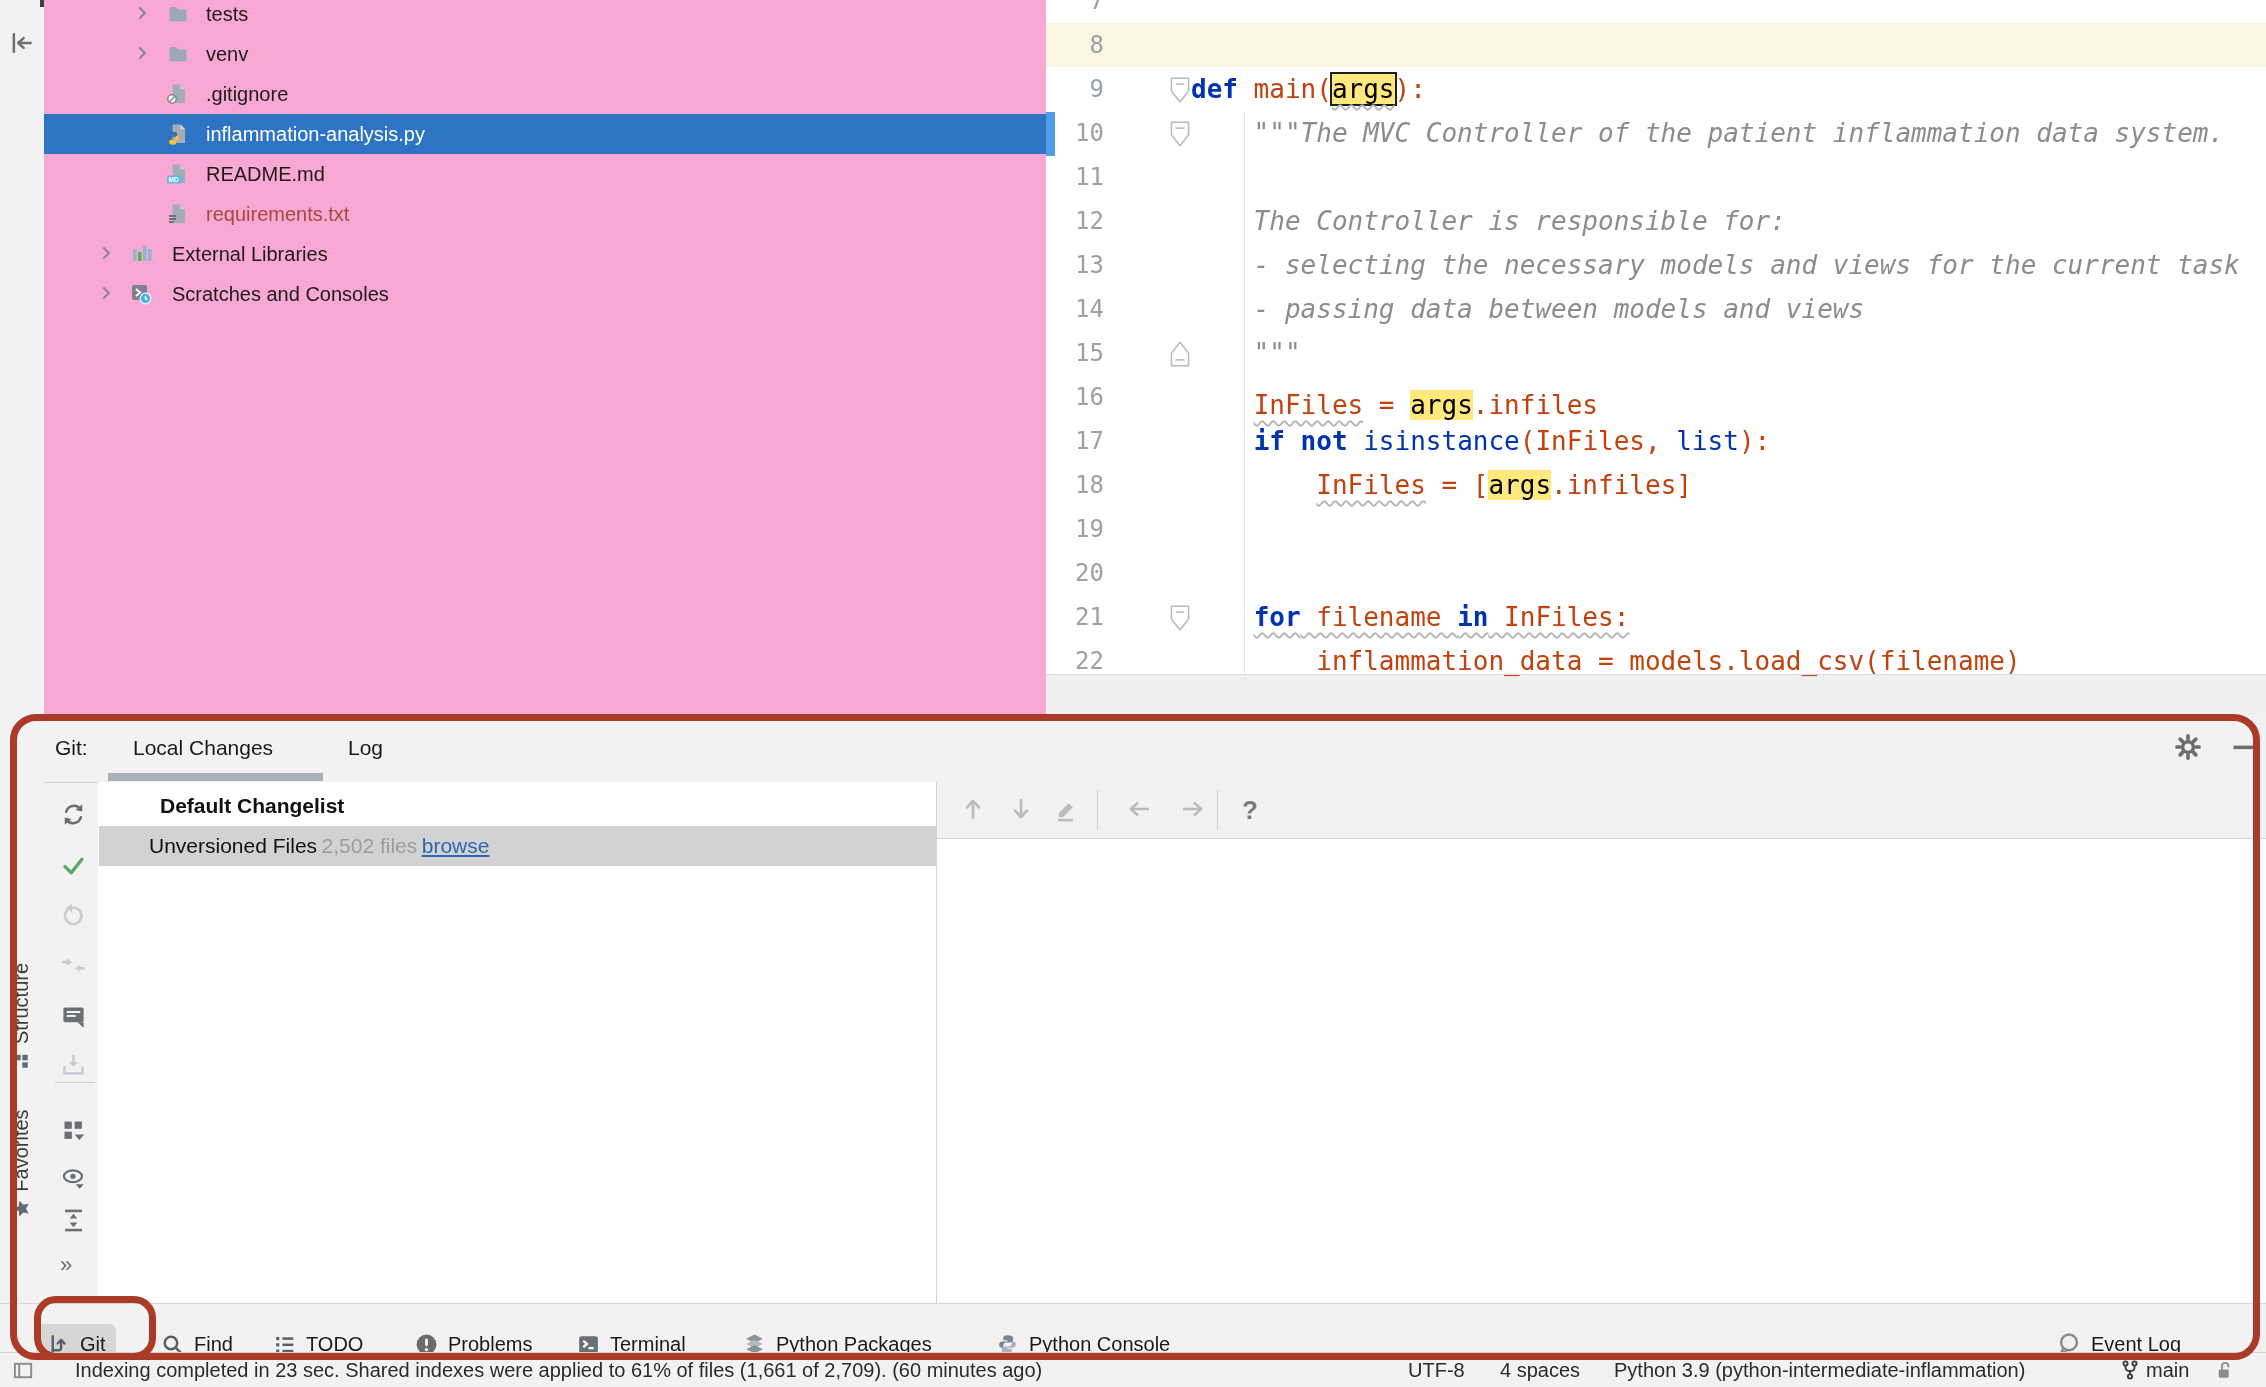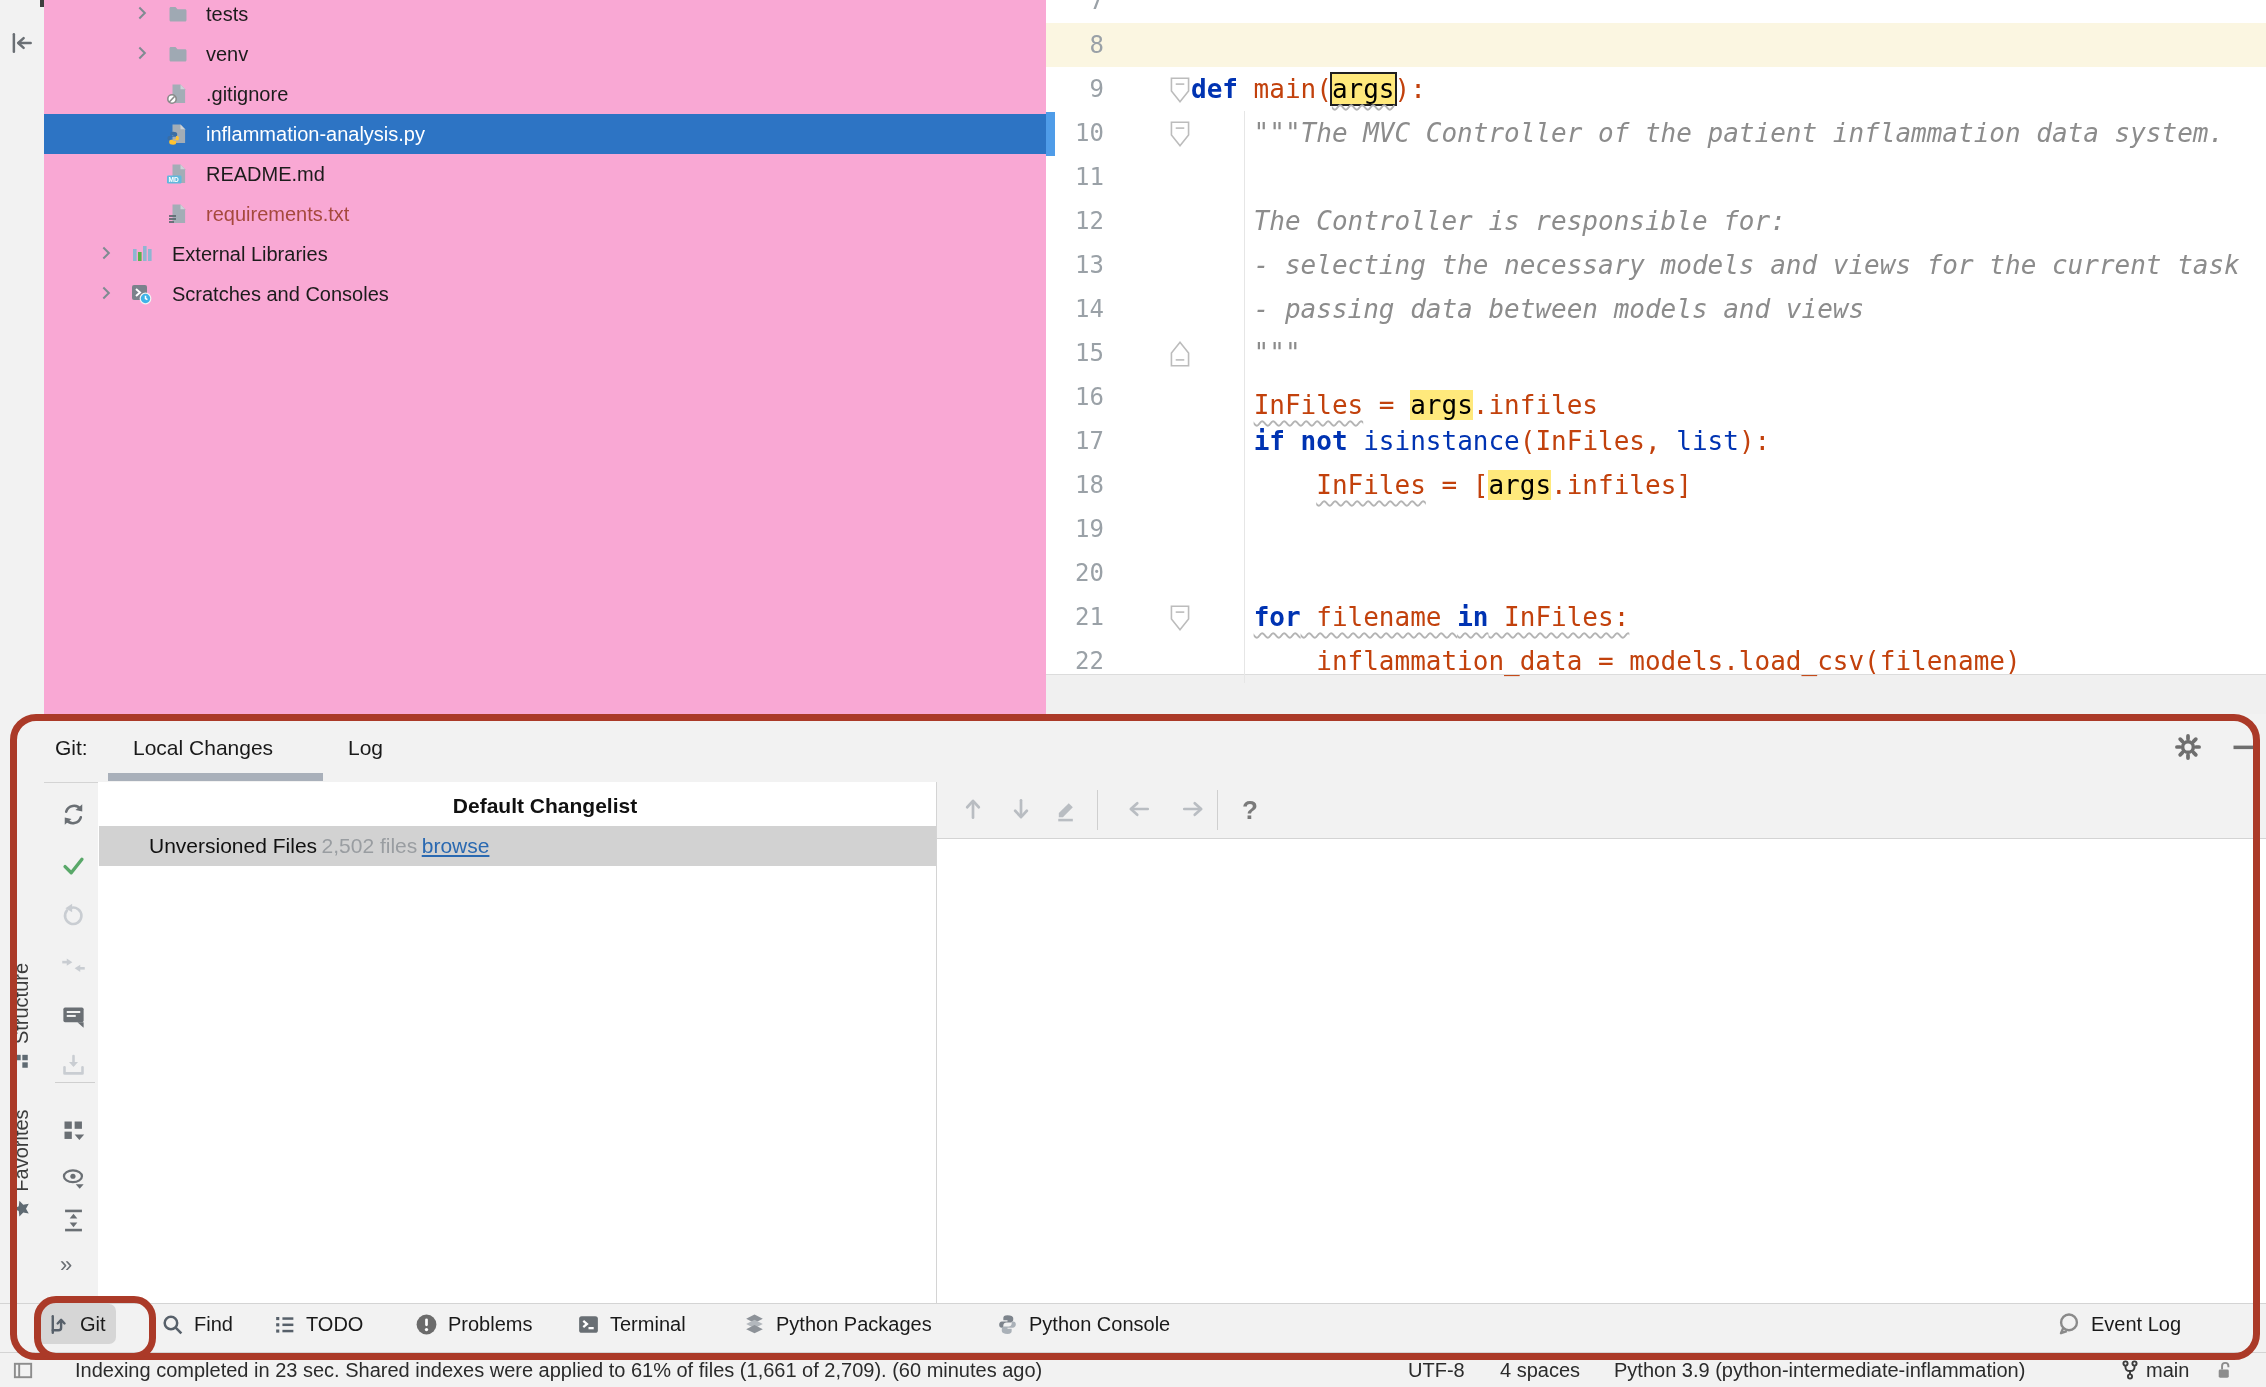--- a/index.html
+++ b/index.html
@@ -36,33 +36,33 @@
   .fold-badge{position:absolute;left:1168px;width:24px;height:30px;}
   
   #git-panel{left:44px;top:714px;width:2222px;height:638px;background:#f2f2f2;}
   #git-header{position:absolute;left:0;top:0;width:2222px;height:68px;border-bottom:1px solid #d4d4d4;}
   #git-title{position:absolute;left:11px;top:0;height:68px;line-height:68px;font-size:21px;color:#1a1a1a;}
   .git-tab{position:absolute;top:0;height:68px;line-height:68px;font-size:21px;color:#1a1a1a;cursor:default;}
   #tab-underline{position:absolute;left:64px;top:59px;width:215px;height:8px;background:#a9b0ba;}
   #git-toolbar{position:absolute;left:0;top:68px;width:54px;height:570px;}
   .gtb-icon{position:absolute;left:16px;width:30px;height:30px;}
   #changes-tree{position:absolute;left:54px;top:68px;width:838px;height:521px;background:#ffffff;border-right:1px solid #d4d4d4;}
-  #row-default-cl{position:absolute;left:1px;top:4px;width:838px;height:40px;line-height:40px;text-align:center;}
+  #row-default-cl{position:absolute;left:8px;top:4px;width:838px;height:40px;line-height:40px;}
   #row-default-cl span{margin-left:54px;font-size:21px;font-weight:700;color:#111;}
   #row-unversioned{position:absolute;left:1px;top:44px;width:837px;height:40px;line-height:40px;background:#d2d2d2;white-space:nowrap;}
   #row-unversioned .t1{margin-left:50px;font-size:21px;color:#111;}
   #row-unversioned .t2{font-size:21px;color:#999da1;}
   #row-unversioned .t3{font-size:21px;color:#2a69b1;text-decoration:underline;cursor:pointer;}
   #preview-pane{position:absolute;left:893px;top:68px;width:1329px;height:521px;background:#ffffff;}
   #preview-toolbar{position:absolute;left:0;top:0;width:1329px;height:56px;background:#f2f2f2;border-bottom:1px solid #d4d4d4;}
   .pvt-item{position:absolute;top:13px;width:30px;height:30px;}
   .pvt-sep{position:absolute;top:8px;width:1px;height:40px;background:#cfcfcf;}
   
   #bottom-toolbar{left:0;top:1303px;width:2266px;height:49px;background:#f2f2f2;border-top:1px solid #d4d4d4;}
-  .tool-btn{position:absolute;top:0;height:40px;display:flex;align-items:center;gap:9px;padding:0 10px;border-radius:7px;}
+  .tool-btn{position:absolute;top:20px;height:40px;display:flex;align-items:center;gap:9px;padding:0 10px;border-radius:7px;}
   .tool-btn .t{font-size:20px;color:#1a1a1a;white-space:nowrap;}
   .tool-btn.active{background:#d6d6d6;}
   
   #status-bar{left:0;top:1352px;width:2266px;height:35px;background:#f2f2f2;border-top:1px solid #d4d4d4;}
   .sb-text{position:absolute;top:0;height:34px;line-height:34px;font-size:20px;color:#2b2b2b;white-space:nowrap;}
   
   .annot{position:absolute;border:7px solid #ab3a28;border-radius:26px;pointer-events:none;}
   svg{display:block;}
 </style>
 </head>

